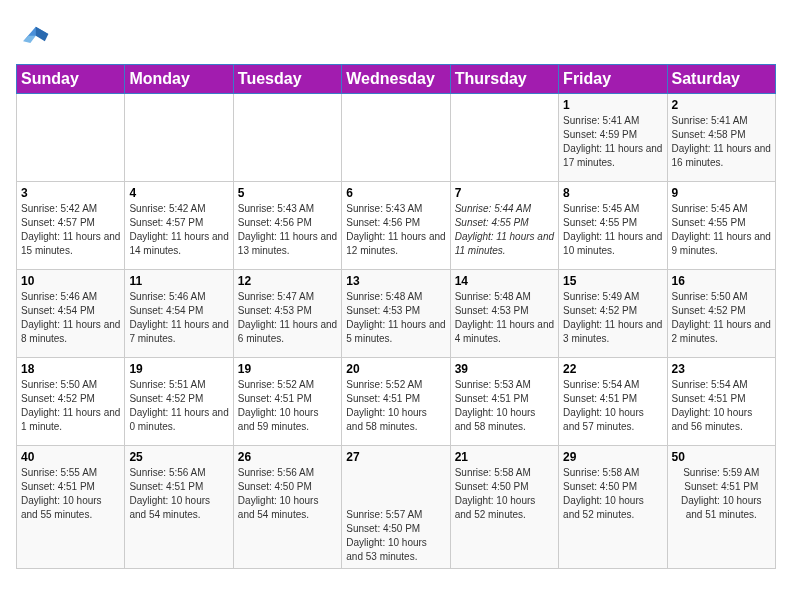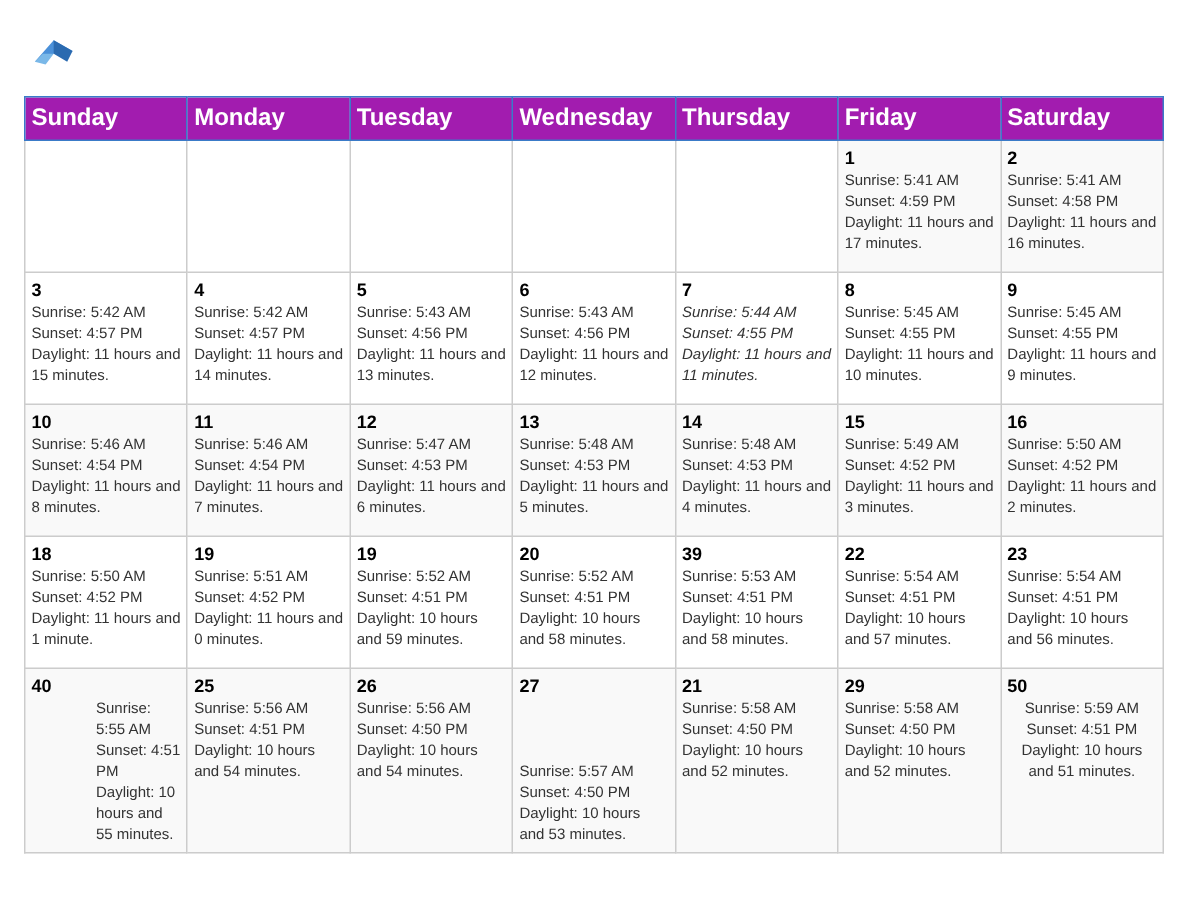--- a/index.html
+++ b/index.html
@@ -269,21 +269,21 @@
         <td>
           <span class="day-num">23</span>
           <div class="day-info" style="white-space: pre-line;">Sunrise: 5:54 AM
 Sunset: 4:51 PM
 Daylight: 10 hours and 56 minutes.</div>
         </td>
       </tr>
       <tr>
         <td>
           <span class="day-num">40</span>
-          <div class="day-info" style="white-space: pre-line; margin-left: 43px;">Sunrise: 5:55 AM
+          <div class="day-info" style="white-space: pre-line;">Sunrise: 5:55 AM
 Sunset: 4:51 PM
 Daylight: 10 hours and 55 minutes.</div>
         </td>
         <td>
           <span class="day-num">25</span>
           <div class="day-info" style="white-space: pre-line;">Sunrise: 5:56 AM
 Sunset: 4:51 PM
 Daylight: 10 hours and 54 minutes.</div>
         </td>
         <td>

